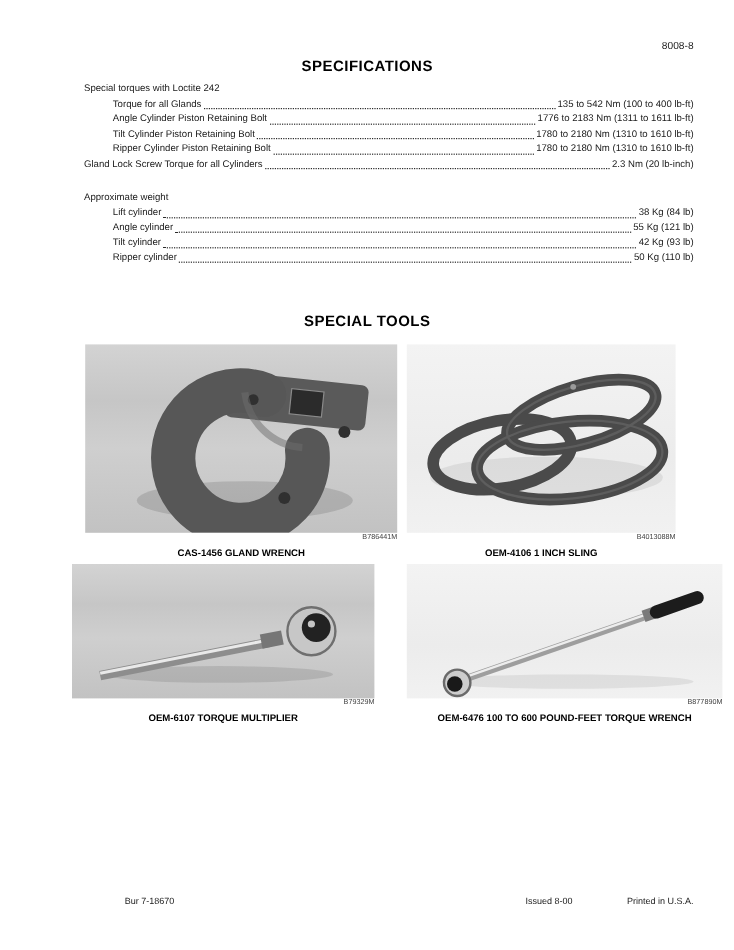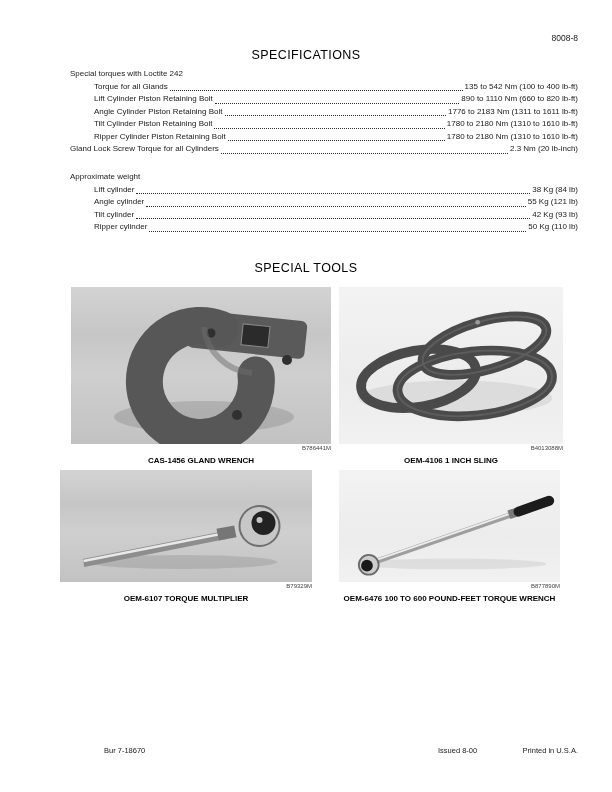--- a/index.html
+++ b/index.html
@@ -14,21 +14,21 @@
     width:612px; height:792px;
     background:#ffffff;
     overflow:hidden;
   }
   .page-number {
     position:absolute; top:33px; right:34px;
     font-size:8.5px; color:#1a1a1a;
   }
   .h1 {
     position:absolute; left:0; right:0; text-align:center;
-    font-size:12.5px; font-weight:normal; letter-spacing:0.4px; color:#000;
+    font-size:12.5px; font-weight:bold; letter-spacing:0.4px; color:#000;
   }
   .h1.spec-title { top:48px; }
   .h1.tools-title { top:261px; }
 
   .spec-block {
     position:absolute; left:70px; right:34px; top:68px;
     font-size:8px; line-height:12.5px; color:#1a1a1a;
   }
   .sec-heading { line-height:12.5px; }
   .sec-heading.weight { margin-top:15.5px; }
@@ -40,21 +40,21 @@
     border-bottom:1px dotted #2a2a2a;
     margin:0 2px 2px 2px;
     min-width:10px;
   }
   .dotrow .val { white-space:nowrap; }
 
   .figure { position:absolute; }
   .fig-1 { left:71px;  top:287px; width:260px; }
   .fig-2 { left:339px; top:287px; width:224px; }
   .fig-3 { left:60px;  top:470px; width:252px; }
-  .fig-4 { left:339px; top:470px; width:221px; }
+  .fig-4 { left:339px; top:470px; width:263px; }
   .photo {
     width:100%;
     display:block;
     overflow:hidden;
   }
   .photo.grey {
     background:linear-gradient(180deg,#d3d3d3 0%,#c6c6c6 30%,#cfcfcf 55%,#c2c2c2 100%);
   }
   .photo.light {
     background:linear-gradient(180deg,#f3f3f3 0%,#ececec 60%,#f1f1f1 100%);
@@ -85,25 +85,20 @@
 
   <div class="h1 spec-title">SPECIFICATIONS</div>
 
   <div class="spec-block">
     <div class="sec-heading">Special torques with Loctite 242</div>
 
     <div class="dotrow indent">
       <span class="lbl">Torque for all Glands</span>
       <span class="dots"></span>
       <span class="val">135 to 542 Nm (100 to 400 lb-ft)</span>
-    </div>
-    <div class="dotrow indent">
-      <span class="lbl">Lift Cylinder Piston Retaining Bolt</span>
-      <span class="dots"></span>
-      <span class="val">890 to 1110 Nm (660 to 820 lb-ft)</span>
     </div>
     <div class="dotrow indent">
       <span class="lbl">Angle Cylinder Piston Retaining Bolt</span>
       <span class="dots"></span>
       <span class="val">1776 to 2183 Nm (1311 to 1611 lb-ft)</span>
     </div>
     <div class="dotrow indent">
       <span class="lbl">Tilt Cylinder Piston Retaining Bolt</span>
       <span class="dots"></span>
       <span class="val">1780 to 2180 Nm (1310 to 1610 lb-ft)</span>

